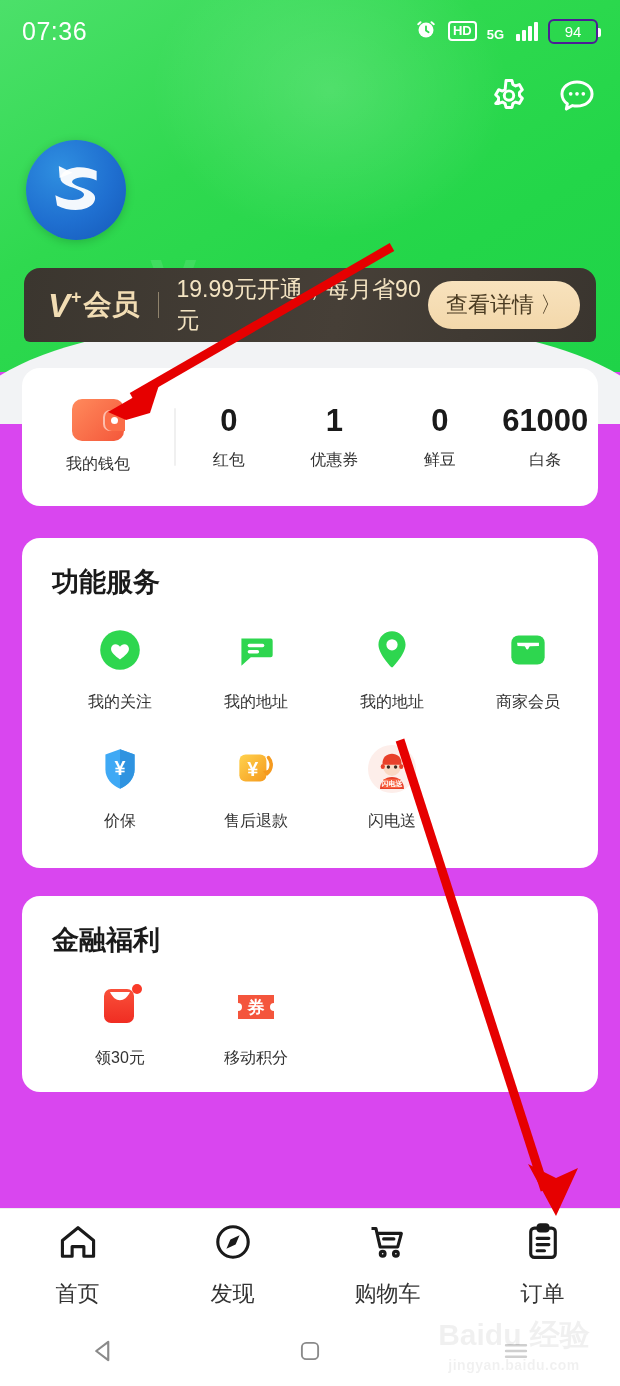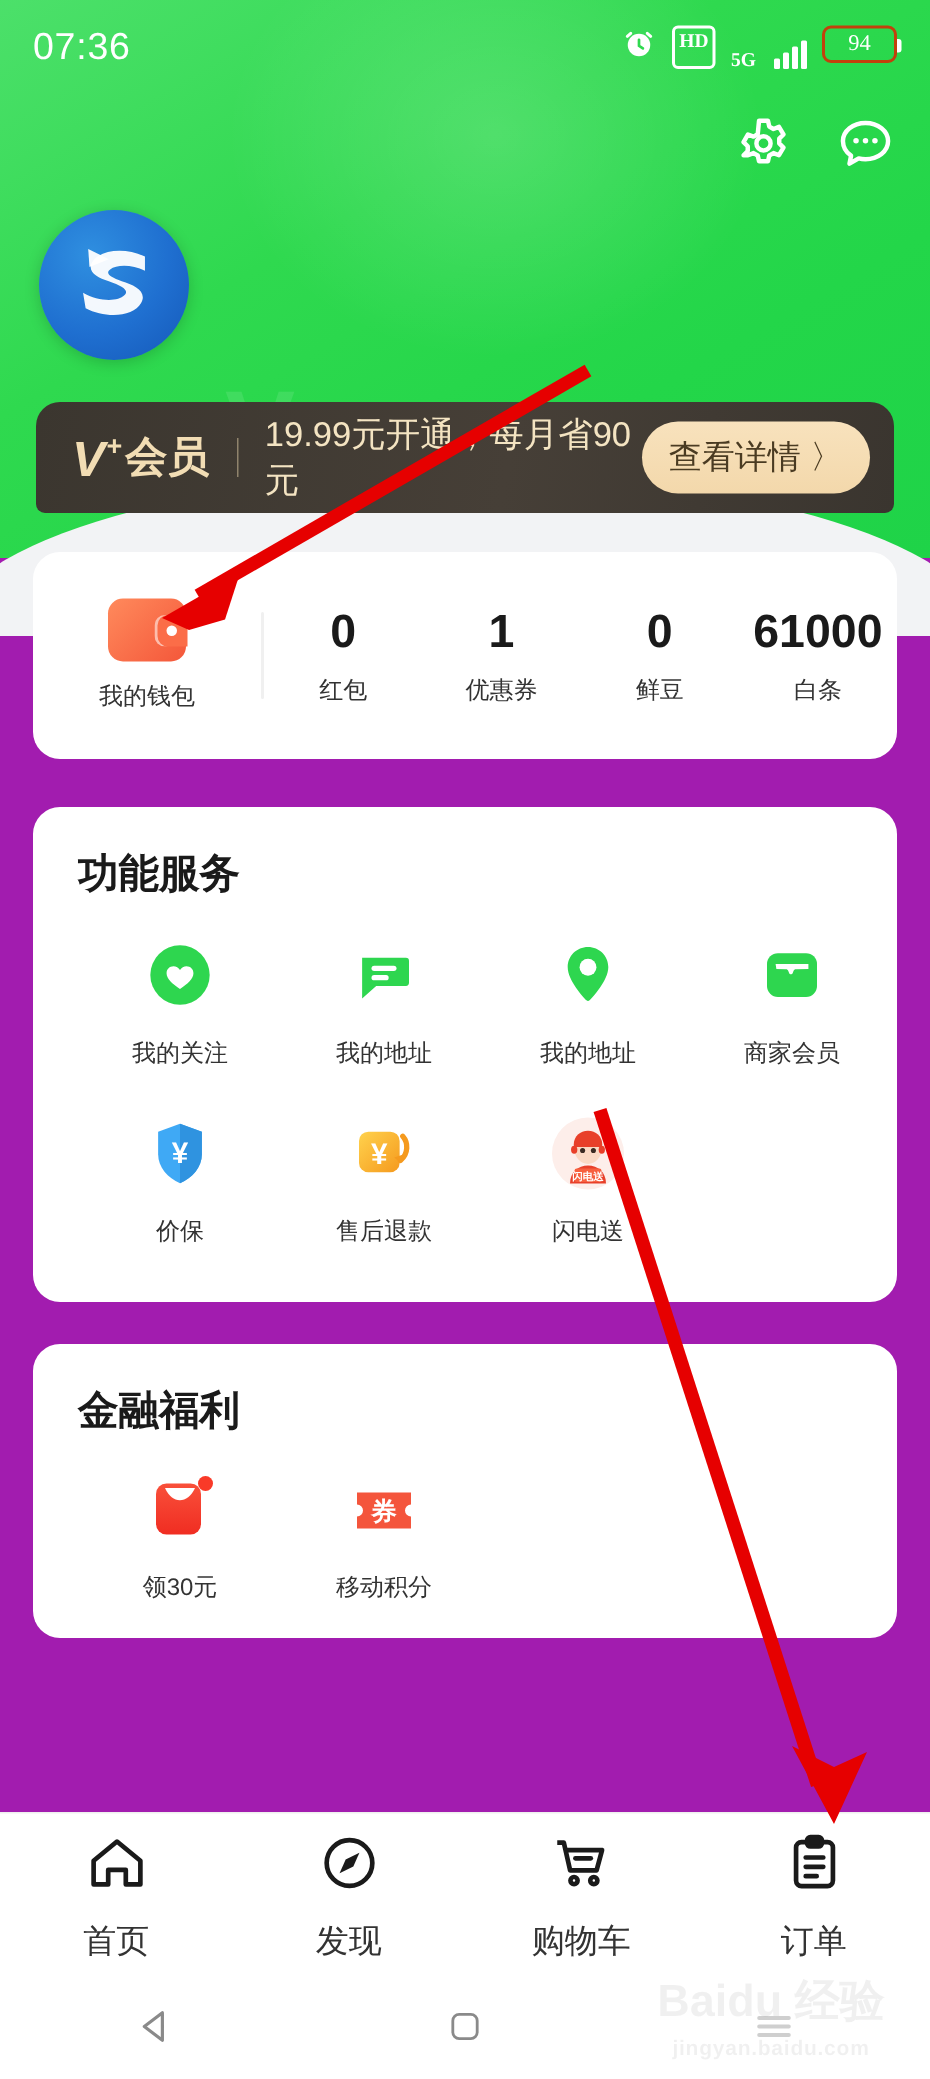--- a/index.html
+++ b/index.html
@@ -3,21 +3,21 @@
 <meta charset="utf-8">
 <style>
   * { margin:0; padding:0; box-sizing:border-box; }
   html,body { width:620px; height:1386px; }
   body {
     font-family:"Liberation Sans","DejaVu Sans",sans-serif;
     background:#f2f3f5;
     position:relative;
     overflow:hidden;
   }
-  #app { position:relative; width:620px; height:1386px; overflow:hidden; background:#a21caf; }
+  #app { position:relative; width:620px; height:1386px; overflow:hidden; background:#d946ef; }
 
   
   .header {
     position:absolute; top:0; left:0; width:620px; height:372px;
     background:linear-gradient(150deg,#4ce06a 0%,#2fd94f 38%,#23d649 70%,#1fd348 100%);
   }
   .header .glow {
     position:absolute; top:-60px; left:150px; width:360px; height:300px;
     background:radial-gradient(ellipse at center,rgba(255,255,255,0.16) 0%,rgba(255,255,255,0) 70%);
   }
@@ -31,32 +31,32 @@
     background:#f2f3f5; border-radius:50% 50% 0 0 / 100% 100% 0 0;
   }
 
   
   .statusbar {
     position:absolute; top:0; left:0; width:620px; height:62px;
     display:flex; align-items:center; justify-content:space-between;
     padding:0 22px; color:#fff;
   }
   .sb-time { font-size:25px; letter-spacing:.5px; }
-  .sb-right { display:flex; gap:10px;font-family:Liberation Serif, serif; }
+  .sb-right { display:flex; align-items:center; gap:10px; }
   .sb-hd {
     border:2px solid #fff; border-radius:4px; font-size:13px; font-weight:bold;
     padding:0px 3px 1px; line-height:15px;
   }
   .sb-5g { font-size:13px; font-weight:bold; line-height:12px; }
   .bars { display:flex; align-items:flex-end; gap:2px; height:19px; }
   .bars i { width:4px; background:#fff; border-radius:1px; display:block; }
   .bars i:nth-child(1){height:7px}.bars i:nth-child(2){height:11px}
   .bars i:nth-child(3){height:15px}.bars i:nth-child(4){height:19px}
   .batt {
-    border:2px solid #c2410c; border-radius:6px; width:50px; height:25px;
+    border:2px solid #4c1d95; border-radius:6px; width:50px; height:25px;
     display:flex; align-items:center; justify-content:center;
     font-size:15px; position:relative;
   }
   .batt:after{content:"";position:absolute;right:-5px;top:7px;width:3px;height:9px;background:#fff;border-radius:0 2px 2px 0;}
 
   
   .top-actions { position:absolute; top:76px; right:22px; display:flex; gap:26px; }
   .top-actions svg { display:block; }
 
   

